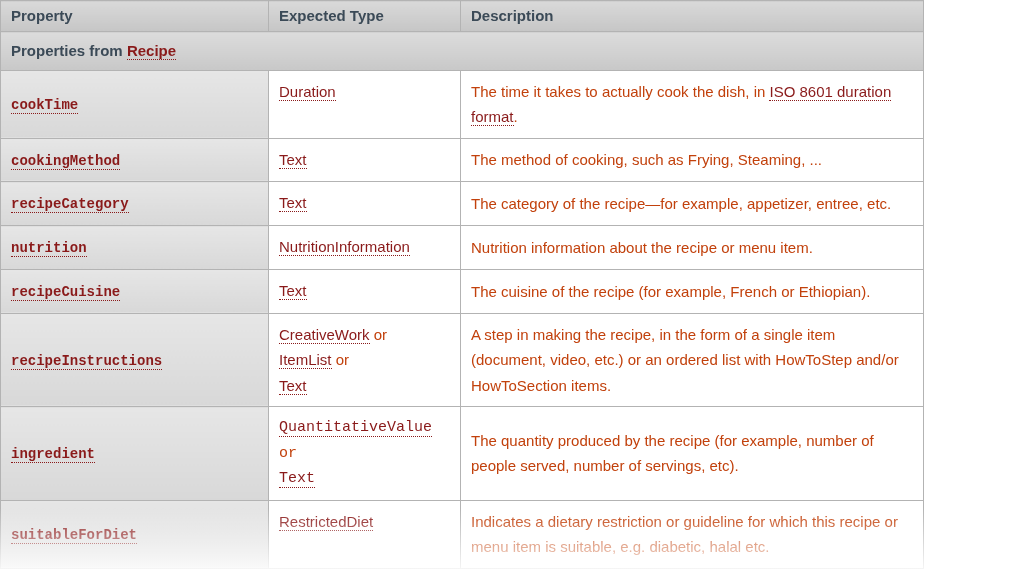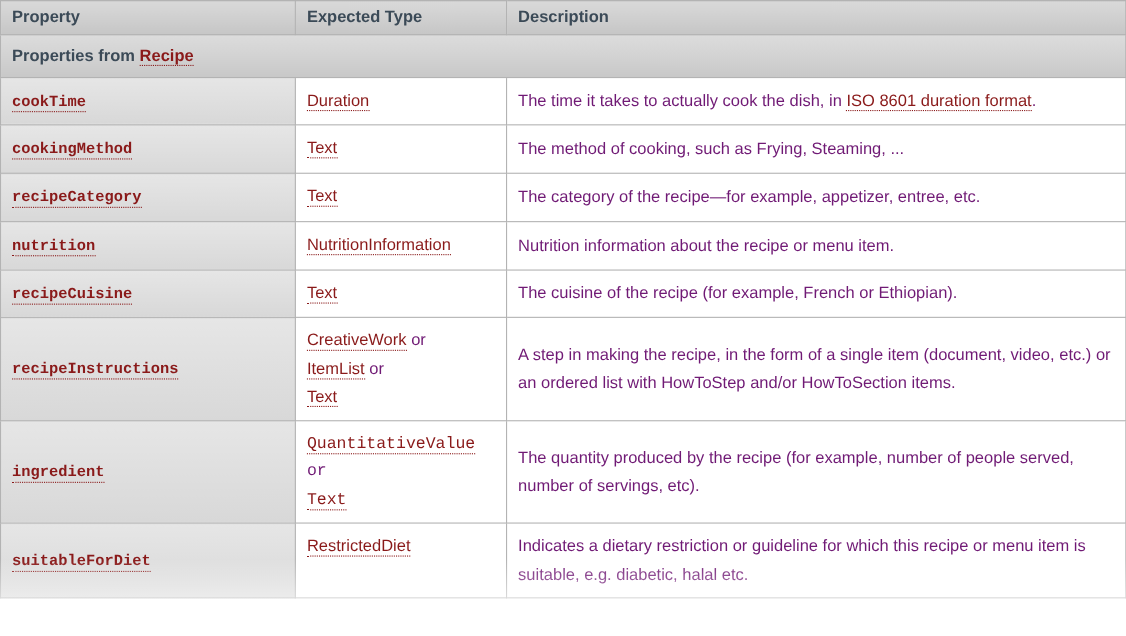--- a/index.html
+++ b/index.html
@@ -5,21 +5,21 @@
   * { box-sizing: border-box; }
   body {
     margin: 0;
     padding: 0;
     font-family: "Lucida Grande", "Lucida Sans Unicode", Verdana, sans-serif;
     font-size: 15px;
     color: #3b4a57;
     background: #fff;
   }
   .wrap {
-    width: 1024px;
+    width: 924px;
     height: 578px;
     position: relative;
     overflow: hidden;
   }
   table {
     width: 100%;
     border-collapse: collapse;
     table-layout: fixed;
   }
   col.c1 { width: 268px; }
@@ -54,21 +54,21 @@
     color: #8a1a1a;
     text-decoration: none;
     border-bottom: 1px dotted #8a1a1a;
   }
   .propname {
     font-family: Menlo, Consolas, "Courier New", monospace;
     font-weight: 700;
     font-size: 14px;
   }
   .ortxt {
-    color: #701a75;
+    color: #c2410c;
   }
   .fade {
     position: absolute;
     left: 0; right: 0; bottom: 0;
     height: 70px;
     background: linear-gradient(rgba(255,255,255,0), rgba(255,255,255,1));
     pointer-events: none;
   }
 </style>
 </head>

